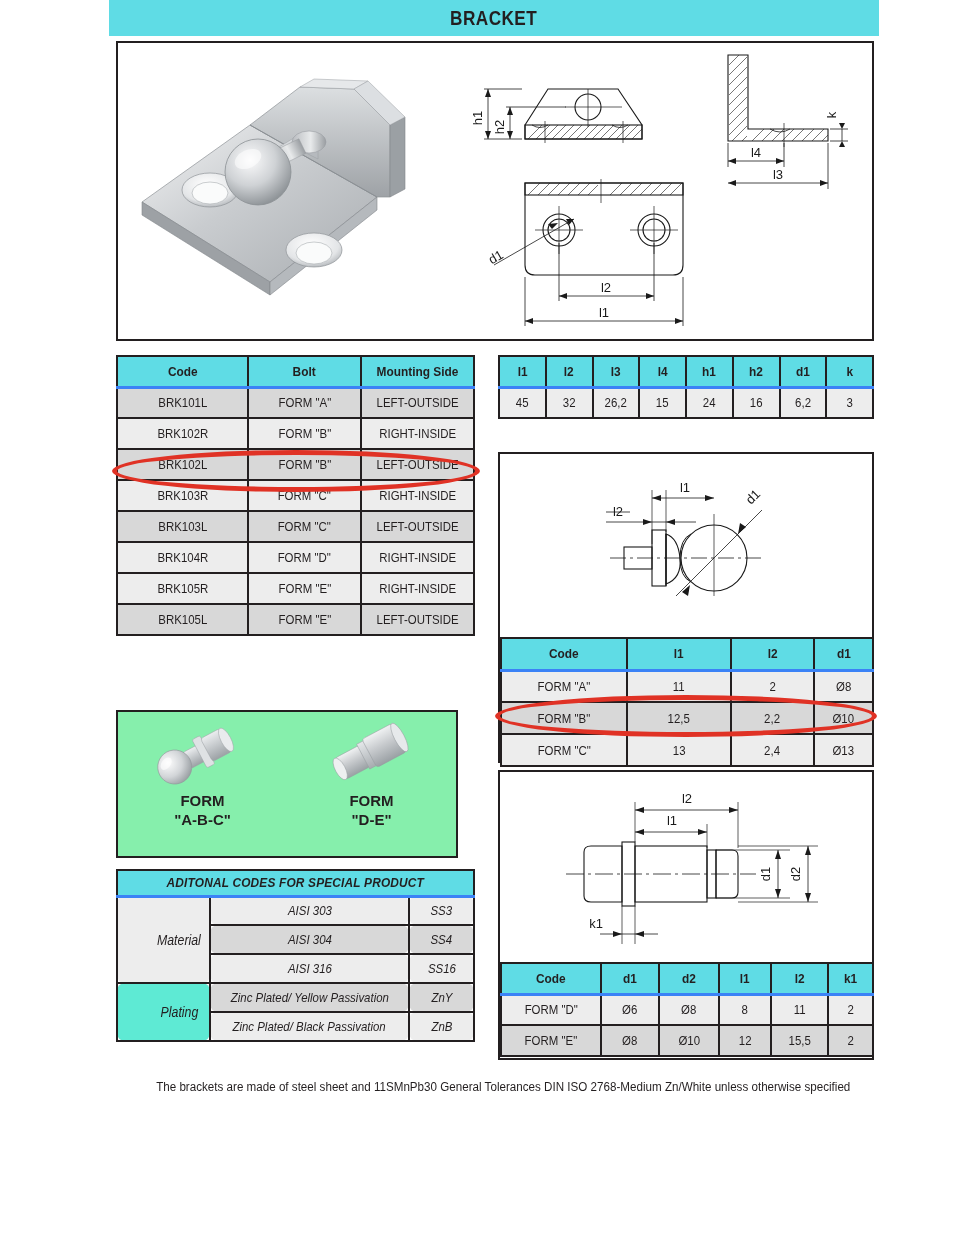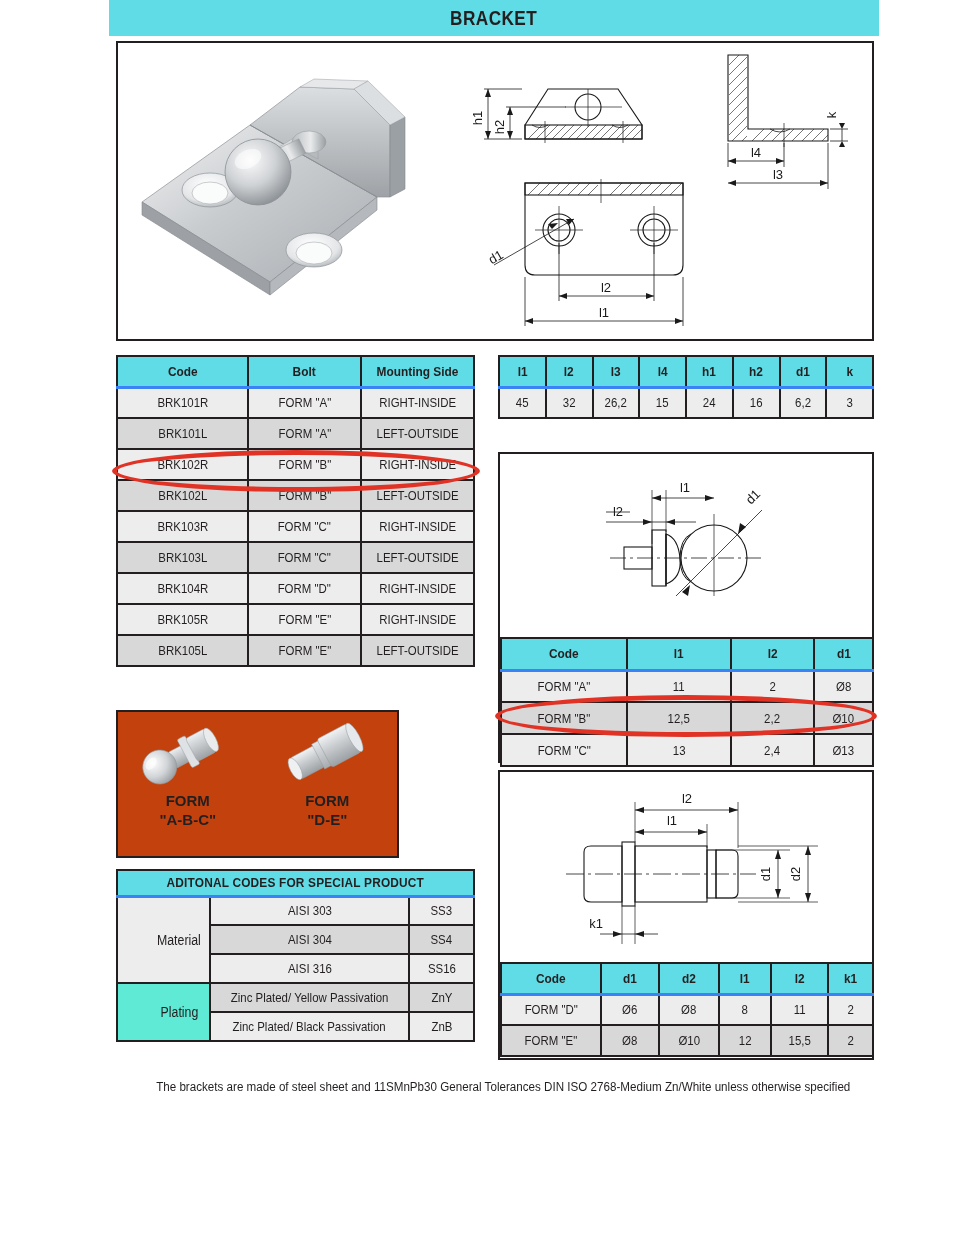--- a/index.html
+++ b/index.html
@@ -98,36 +98,36 @@
   .de-table th, .de-table td { height: 31px; font-size: 14px; }
   .de-table col.d1 { width: 100px; }
   .de-table col.d2 { width: 58px; }
   .de-table col.d3 { width: 60px; }
   .de-table col.d4 { width: 52px; }
   .de-table col.d5 { width: 57px; }
   .de-table col.d6 { width: 45px; }
 
   
   .forms-panel {
-    position: absolute; left: 104px; top: 710px; width: 283px; height: 148px;
-    border: 2px solid #231f20; background: #c2410c;
+    position: absolute; left: 104px; top: 710px; width: 342px; height: 148px;
+    border: 2px solid #231f20; background: #86efac;
   }
   .forms-inner { display: flex; width: 100%; height: 100%; }
   .form-cell { flex: 1; display: flex; flex-direction: column; align-items: center; justify-content: flex-start; padding-top: 6px; }
   .form-img { width: 120px; height: 68px; }
   .form-label { margin-top: 6px; font-size: 15px; font-weight: bold; color: #231f20; line-height: 1.25; text-align: center; }
   .form-label .l2 { display: block; }
 
   
-  .addl-table { position: absolute; left: 104px; top: 869px; width: 357px; }
+  .addl-table { position: absolute; left: 104px; top: 869px; width: 357px; font-style: italic; }
   .addl-table table { width: 357px; }
   .addl-header th {
     height: 26px; font-size: 13px; letter-spacing: 0.2px;
   }
-  .addl-table td { height: 29px; font-size: 13.5px; font-weight: normal; }
+  .addl-table td { height: 29px; font-size: 13.5px; font-weight: normal; border-radius: 8px; }
   .addl-table td.cat { font-size: 14px; background: #ededed; padding-left: 31px; }
   .addl-table td.cat.dk { background: #5eead4; }
   .addl-table col.m1 { width: 93px; }
   .addl-table col.m2 { width: 199px; }
   .addl-table col.m3 { width: 65px; }
 
   
   .footer {
     position: absolute; left: 104px; top: 1080px; width: 760px;
     text-align: right; font-size: 12.5px; color: #231f20;
@@ -392,25 +392,20 @@
           <col class="c3">
         </colgroup>
       <thead>
         <tr>
           <th><span class="cond">Code</span></th>
           <th><span class="cond">Bolt</span></th>
           <th><span class="cond">Mounting Side</span></th>
         </tr>
       </thead>
       <tbody>
-        <tr class="r-light">
-          <td><span class="cond">BRK101R</span></td>
-          <td><span class="cond">FORM "A"</span></td>
-          <td><span class="cond">RIGHT-INSIDE</span></td>
-        </tr>
         <tr class="r-dark">
           <td><span class="cond">BRK101L</span></td>
           <td><span class="cond">FORM "A"</span></td>
           <td><span class="cond">LEFT-OUTSIDE</span></td>
         </tr>
         <tr class="r-light">
           <td><span class="cond">BRK102R</span></td>
           <td><span class="cond">FORM "B"</span></td>
           <td><span class="cond">RIGHT-INSIDE</span></td>
         </tr>

